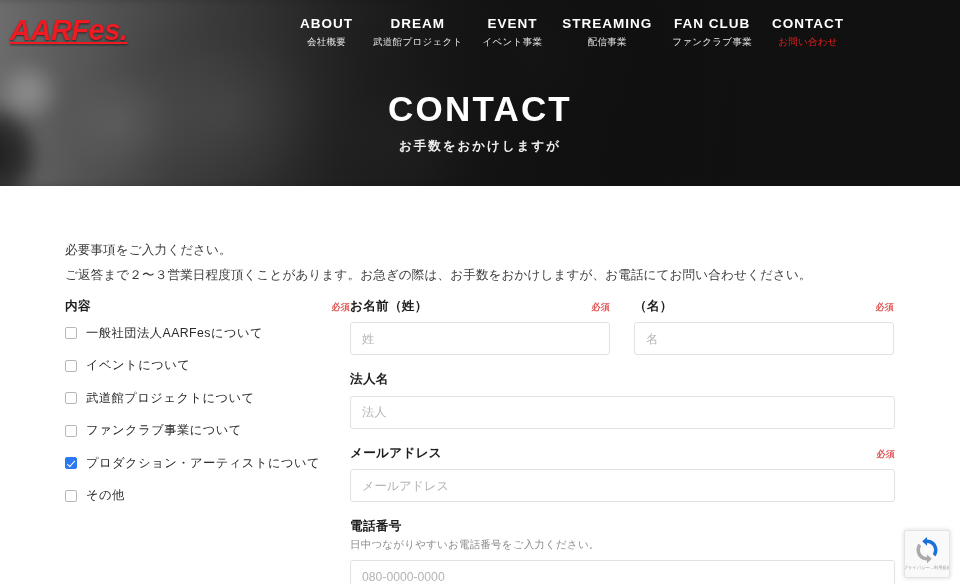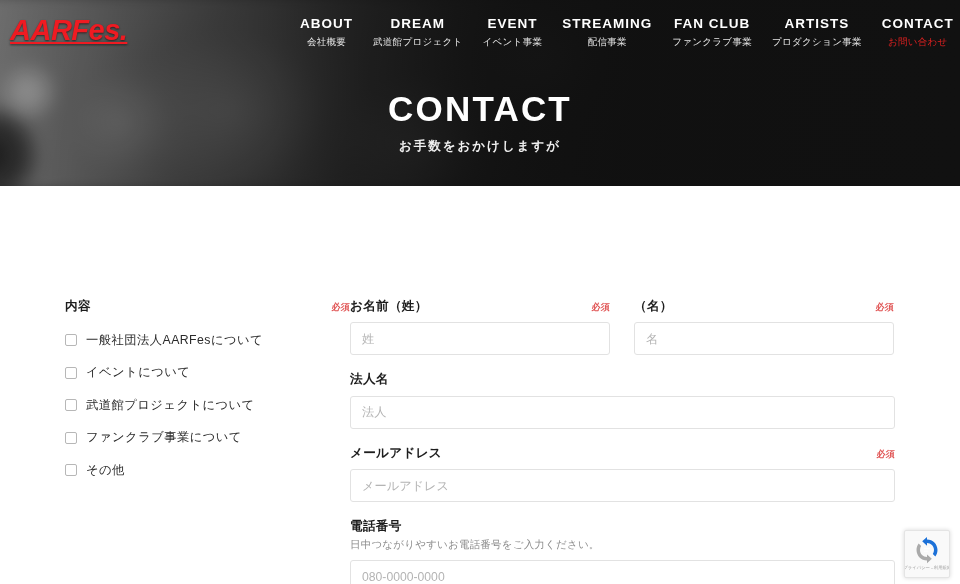--- a/index.html
+++ b/index.html
@@ -164,21 +164,21 @@
     justify-content: space-between;
   }
   .req {
     font-size: 9px;
     font-weight: 700;
     color: #e05252;
     letter-spacing: 0.2px;
   }
 
   
-  .cb-list { margin-top: 16px; }
+  .cb-list { margin-top: 9px; }
   .cb-row {
     display: flex;
     align-items: center;
     gap: 9px;
     height: 20px;
     margin-bottom: 12.5px;
     cursor: pointer;
   }
   .cb-box {
     width: 12px; height: 12px;
@@ -290,39 +290,39 @@
         <span class="nav-ja">イベント事業</span>
       </a>
       <a class="nav-item" href="#">
         <span class="nav-en">STREAMING</span>
         <span class="nav-ja">配信事業</span>
       </a>
       <a class="nav-item" href="#">
         <span class="nav-en">FAN CLUB</span>
         <span class="nav-ja">ファンクラブ事業</span>
       </a>
-      <a class="nav-item" href="#">
-        <span class="nav-en">ARTISTS</span>
-        <span class="nav-ja">プロダクション事業</span>
-      </a>
       <a class="nav-item is-active" href="#">
         <span class="nav-en">CONTACT</span>
         <span class="nav-ja">お問い合わせ</span>
       </a>
     </nav>
 
     <div class="hero-title-wrap">
       <h1 class="hero-title">CONTACT</h1>
       <div class="hero-sub">お手数をおかけしますが</div>
     </div>
   </div>
 </div>
 
 <div class="page">
 
+  <div class="intro">
+    <p>必要事項をご入力ください。</p>
+    <p>ご返答まで２〜３営業日程度頂くことがあります。お急ぎの際は、お手数をおかけしますが、お電話にてお問い合わせください。</p>
+  </div>
 
   <div class="form-grid">
 
     <div class="col-left">
       <div class="field-label">
         <span>内容</span>
         <span class="req">必須</span>
       </div>
 
       <div class="cb-list">
@@ -334,20 +334,24 @@
           <span class="cb-box"></span>
           <span class="cb-text">イベントについて</span>
         </label>
         <label class="cb-row">
           <span class="cb-box"></span>
           <span class="cb-text">武道館プロジェクトについて</span>
         </label>
         <label class="cb-row">
           <span class="cb-box"></span>
           <span class="cb-text">ファンクラブ事業について</span>
+        </label>
+        <label class="cb-row checked">
+          <span class="cb-box"></span>
+          <span class="cb-text">プロダクション・アーティストについて</span>
         </label>
         <label class="cb-row">
           <span class="cb-box"></span>
           <span class="cb-text">その他</span>
         </label>
       </div>
     </div>
 
     <div class="col-right">
 

